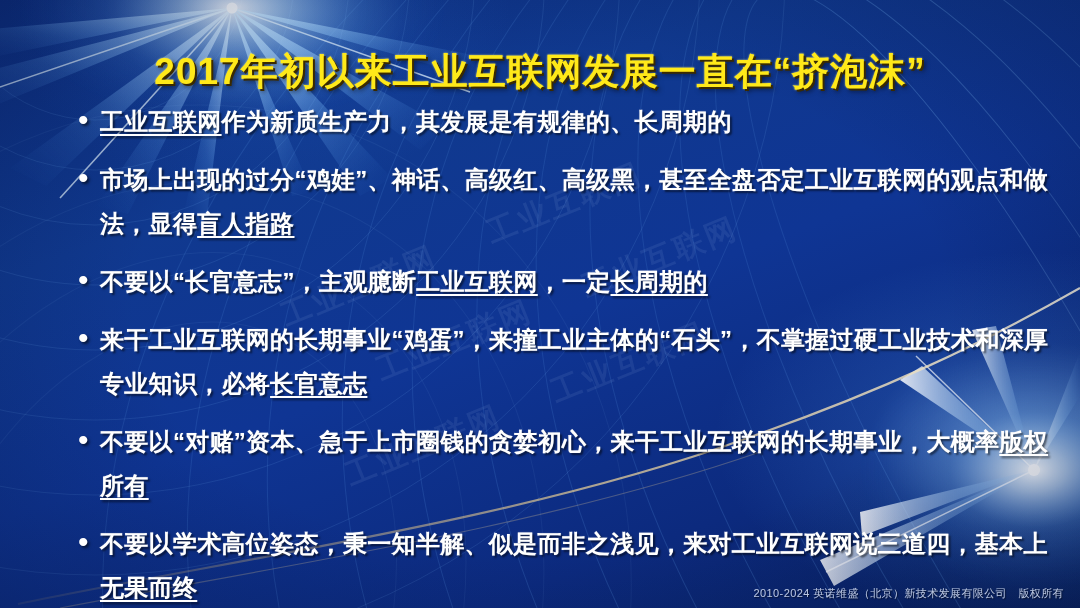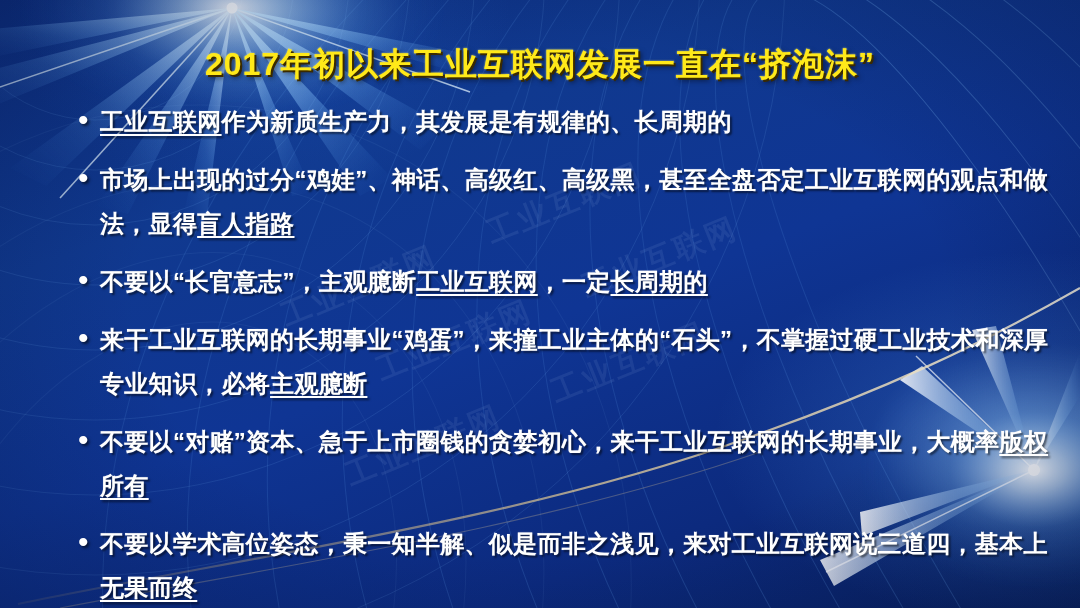--- a/index.html
+++ b/index.html
@@ -50,21 +50,21 @@
     white-space: nowrap;
     overflow: hidden;
   }
 
   
   .title {
     position: absolute;
     left: 0; right: 0;
     top: 22px;
     text-align: center;
-    font-size: 32px;
+    font-size: 37px;
     font-weight: bold;
     letter-spacing: 1px;
     color: #ffe919;
     text-shadow:
       2px 2px 0 #3a2a00,
       3px 3px 5px rgba(0,0,0,0.55),
       0 0 2px rgba(255,255,160,0.9);
     white-space: nowrap;
   }
 
@@ -269,25 +269,26 @@
       <div class="bullet">
         <span class="bullet-dot">•</span>
         <span class="bullet-text"><span>市场上出现的过分“鸡娃”、神话、高级红、高级黑，甚至全盘否定工业互联网的观点和做法，显得</span><u>盲人指路</u></span>
       </div>
       <div class="bullet">
         <span class="bullet-dot">•</span>
         <span class="bullet-text"><span>不要以“长官意志”，主观臆断</span><u>工业互联网</u><span>，一定</span><u>长周期的</u></span>
       </div>
       <div class="bullet">
         <span class="bullet-dot">•</span>
-        <span class="bullet-text"><span>来干工业互联网的长期事业“鸡蛋”，来撞工业主体的“石头”，不掌握过硬工业技术和深厚专业知识，必将</span><u>主观臆断</u></span>
+        <span class="bullet-text"><span>来干工业互联网的长期事业“鸡蛋”，来撞工业主体的“石头”，不掌握过硬工业技术和深厚专业知识，必将</span><u>长官意志</u></span>
       </div>
       <div class="bullet">
         <span class="bullet-dot">•</span>
         <span class="bullet-text"><span>不要以“对赌”资本、急于上市圈钱的贪婪初心，来干工业互联网的长期事业，大概率</span><u>版权所有</u></span>
       </div>
       <div class="bullet">
         <span class="bullet-dot">•</span>
         <span class="bullet-text"><span>不要以学术高位姿态，秉一知半解、似是而非之浅见，来对工业互联网说三道四，基本上</span><u>无果而终</u></span>
       </div>
     </div>
 
+  <div class="footer">2010-2024 英诺维盛（北京）新技术发展有限公司　版权所有</div>
 </div>
 
 </body></html>

